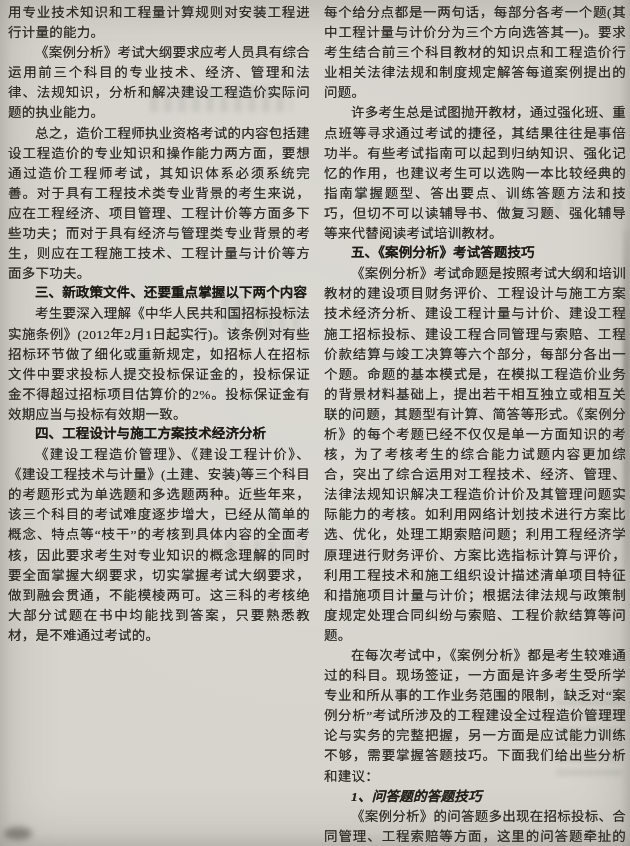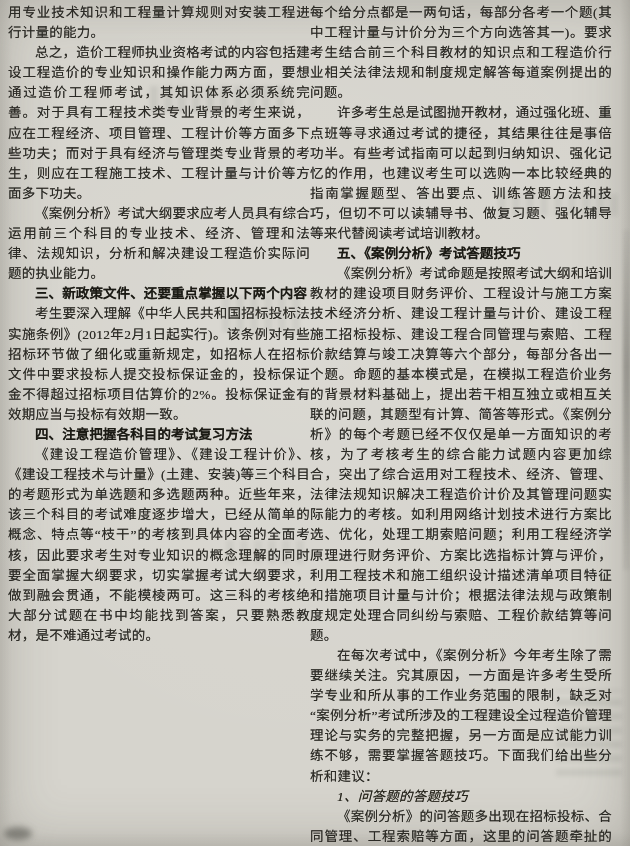--- a/index.html
+++ b/index.html
@@ -14,44 +14,45 @@
       linear-gradient(270deg, rgba(95,92,84,0.14) 0, rgba(0,0,0,0) 10px),
       linear-gradient(0deg, rgba(95,92,84,0.10) 0, rgba(0,0,0,0) 14px);
     box-shadow: inset 0 0 55px rgba(86,83,74,0.30);
     overflow:hidden;
     font-family:"Liberation Serif","DejaVu Serif",serif;
     color:#2b2a25;
   }
   .cols{
     position:relative;
     display:flex;
+    gap:14px;
     padding:3px 4px 0 8px;
     height:843px;
     z-index:2;
   }
   .col{
     width:302px;
     flex:0 0 302px;
     font-size:13.5px;
     line-height:20.1px;
     letter-spacing:0.25px;
     text-align:justify;
     text-justify:inter-ideograph;
     overflow:hidden;
   }
   .col p{margin:0;text-indent:2em;text-shadow:0 0 0.5px rgba(43,42,37,0.65);}
   .col p.cont{text-indent:0;}
   .col p.h{
-    font-family:Liberation Serif, serif;
+    font-family:Liberation Mono, monospace;
     font-weight:bold;
     color:#1b1a14;
     letter-spacing:0.1px;
   }
   .col p.sub{
-    font-weight:400;
+    font-weight:700;
     font-style:italic;
     color:#232218;
   }
   
   .art{position:absolute;pointer-events:none;z-index:1;}
   .ghost{
     background:repeating-linear-gradient(90deg, rgba(72,76,72,0.10) 0 8px, rgba(0,0,0,0) 8px 14px);
     filter:blur(2px);
   }
   #ghost1{left:150px;top:86px;width:142px;height:26px;}
@@ -81,33 +82,33 @@
   <div class="art ghost" id="ghost3"></div>
   <div class="art" id="ghost4"></div>
   <div class="art ghost" id="ghost5"></div>
   <div class="art" id="edge-shadow"></div>
   <div class="art" id="smudge"></div>
 
   <div class="cols">
 
     <div class="col">
       <p class="cont">用专业技术知识和工程量计算规则对安装工程进行计量的能力。</p>
+      <p>《案例分析》考试大纲要求应考人员具有综合运用前三个科目的专业技术、经济、管理和法律、法规知识，分析和解决建设工程造价实际问题的执业能力。</p>
       <p>总之，造价工程师执业资格考试的内容包括建设工程造价的专业知识和操作能力两方面，要想通过造价工程师考试，其知识体系必须系统完善。对于具有工程技术类专业背景的考生来说，应在工程经济、项目管理、工程计价等方面多下些功夫；而对于具有经济与管理类专业背景的考生，则应在工程施工技术、工程计量与计价等方面多下功夫。</p>
-      <p>《案例分析》考试大纲要求应考人员具有综合运用前三个科目的专业技术、经济、管理和法律、法规知识，分析和解决建设工程造价实际问题的执业能力。</p>
       <p class="h">三、新政策文件、还要重点掌握以下两个内容</p>
       <p>考生要深入理解《中华人民共和国招标投标法实施条例》(2012年2月1日起实行)。该条例对有些招标环节做了细化或重新规定，如招标人在招标文件中要求投标人提交投标保证金的，投标保证金不得超过招标项目估算价的2%。投标保证金有效期应当与投标有效期一致。</p>
-      <p class="h">四、注意把握各科目的考试复习方法</p>
+      <p class="h">四、工程设计与施工方案技术经济分析</p>
       <p>《建设工程造价管理》、《建设工程计价》、《建设工程技术与计量》(土建、安装)等三个科目的考题形式为单选题和多选题两种。近些年来，该三个科目的考试难度逐步增大，已经从简单的概念、特点等“枝干”的考核到具体内容的全面考核，因此要求考生对专业知识的概念理解的同时要全面掌握大纲要求，切实掌握考试大纲要求，做到融会贯通，不能模棱两可。这三科的考核绝大部分试题在书中均能找到答案，只要熟悉教材，是不难通过考试的。</p>
 
     </div>
 
     <div class="col">
       <p class="cont">每个给分点都是一两句话，每部分各考一个题(其中工程计量与计价分为三个方向选答其一)。要求考生结合前三个科目教材的知识点和工程造价行业相关法律法规和制度规定解答每道案例提出的问题。</p>
       <p>许多考生总是试图抛开教材，通过强化班、重点班等寻求通过考试的捷径，其结果往往是事倍功半。有些考试指南可以起到归纳知识、强化记忆的作用，也建议考生可以选购一本比较经典的指南掌握题型、答出要点、训练答题方法和技巧，但切不可以读辅导书、做复习题、强化辅导等来代替阅读考试培训教材。</p>
       <p class="h">五、《案例分析》考试答题技巧</p>
       <p>《案例分析》考试命题是按照考试大纲和培训教材的建设项目财务评价、工程设计与施工方案技术经济分析、建设工程计量与计价、建设工程施工招标投标、建设工程合同管理与索赔、工程价款结算与竣工决算等六个部分，每部分各出一个题。命题的基本模式是，在模拟工程造价业务的背景材料基础上，提出若干相互独立或相互关联的问题，其题型有计算、简答等形式。《案例分析》的每个考题已经不仅仅是单一方面知识的考核，为了考核考生的综合能力试题内容更加综合，突出了综合运用对工程技术、经济、管理、法律法规知识解决工程造价计价及其管理问题实际能力的考核。如利用网络计划技术进行方案比选、优化，处理工期索赔问题；利用工程经济学原理进行财务评价、方案比选指标计算与评价，利用工程技术和施工组织设计描述清单项目特征和措施项目计量与计价；根据法律法规与政策制度规定处理合同纠纷与索赔、工程价款结算等问题。</p>
-      <p>在每次考试中，《案例分析》今年考生除了需要继续关注。究其原因，一方面是许多考生受所学专业和所从事的工作业务范围的限制，缺乏对“案例分析”考试所涉及的工程建设全过程造价管理理论与实务的完整把握，另一方面是应试能力训练不够，需要掌握答题技巧。下面我们给出些分析和建议：</p>
+      <p>在每次考试中，《案例分析》都是考生较难通过的科目。现场签证，一方面是许多考生受所学专业和所从事的工作业务范围的限制，缺乏对“案例分析”考试所涉及的工程建设全过程造价管理理论与实务的完整把握，另一方面是应试能力训练不够，需要掌握答题技巧。下面我们给出些分析和建议：</p>
       <p class="sub">1、问答题的答题技巧</p>
       <p>《案例分析》的问答题多出现在招标投标、合同管理、工程索赔等方面，这里的问答题牵扯的内容较多，一般是在基础知识考核中难以系统考核的问题，对这些系统的知识，考生要深入理解。这类题的解答，每个给分点都是一两句话，并且就在书上，所以，这里一定要掌握答题技巧，答出要点、答出层次和逻</p>
     </div>
 
   </div>
 </div>
 
 </body></html>

